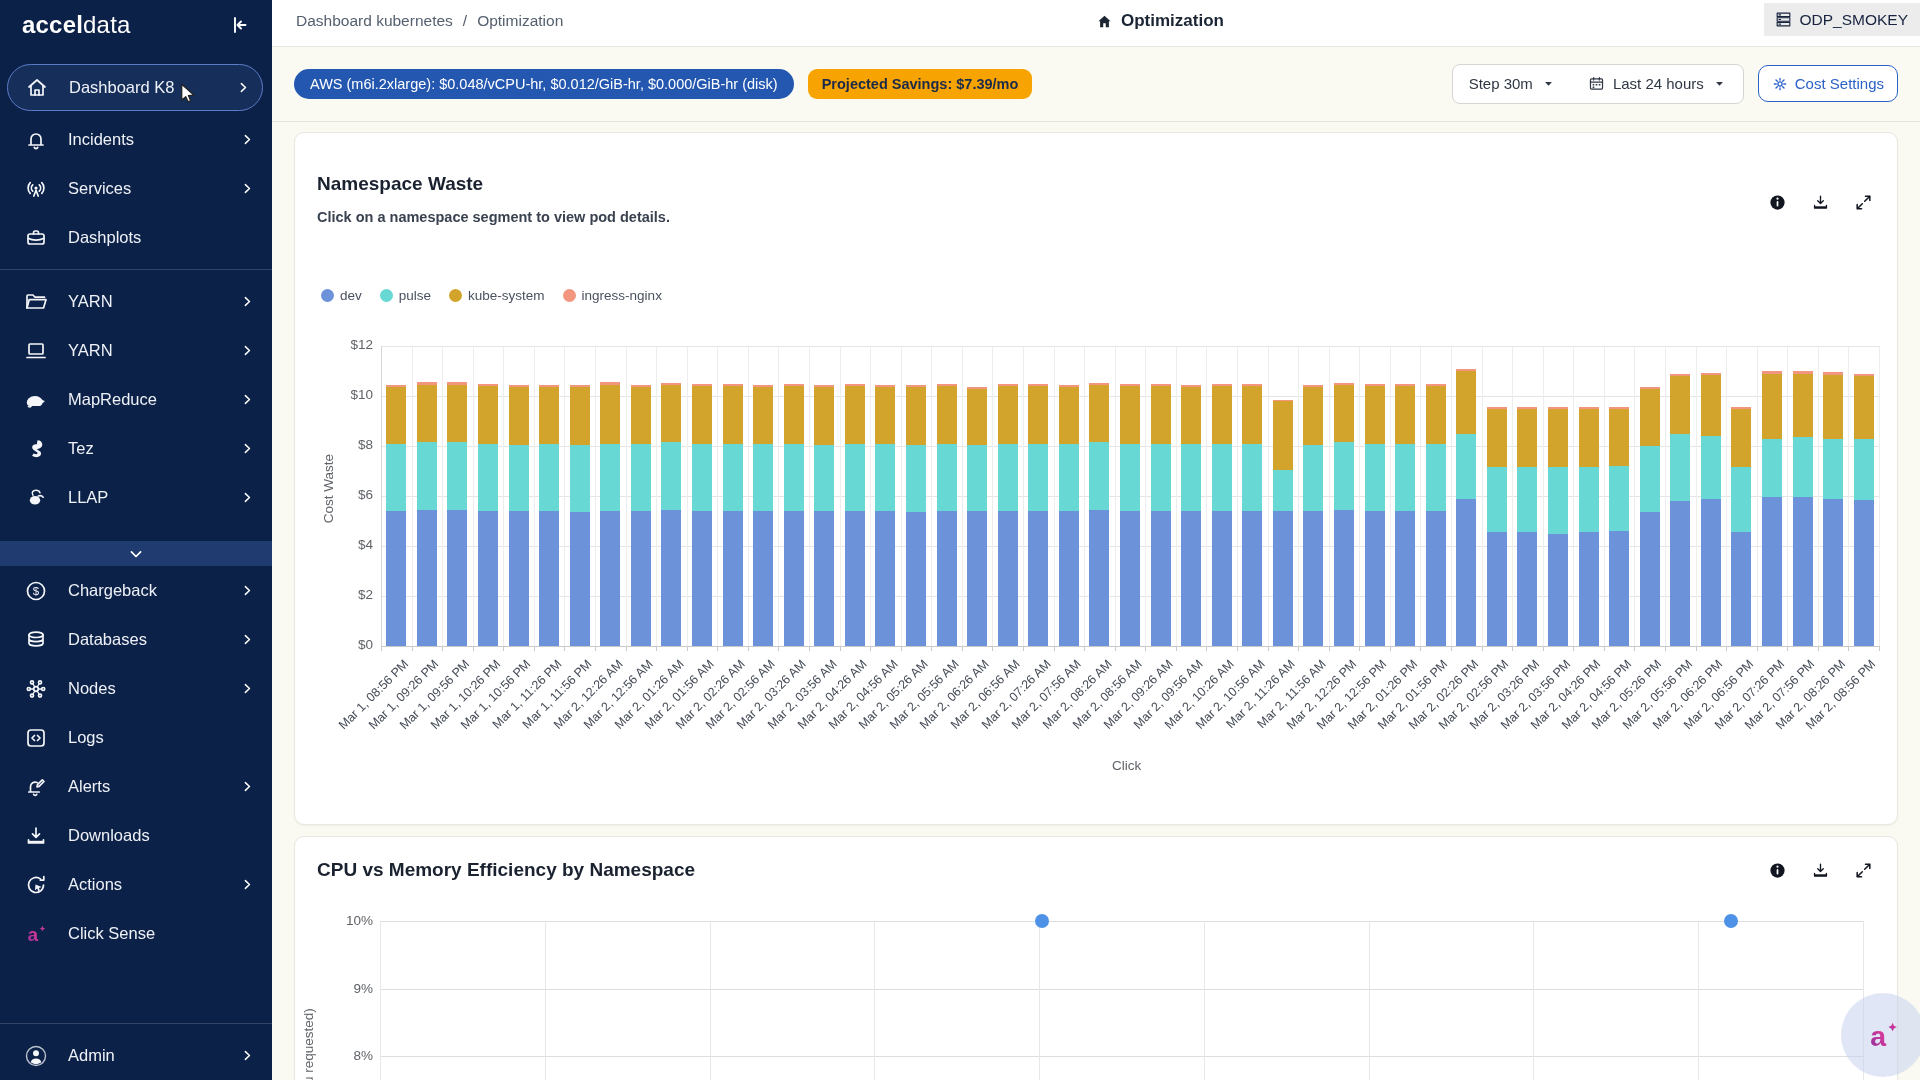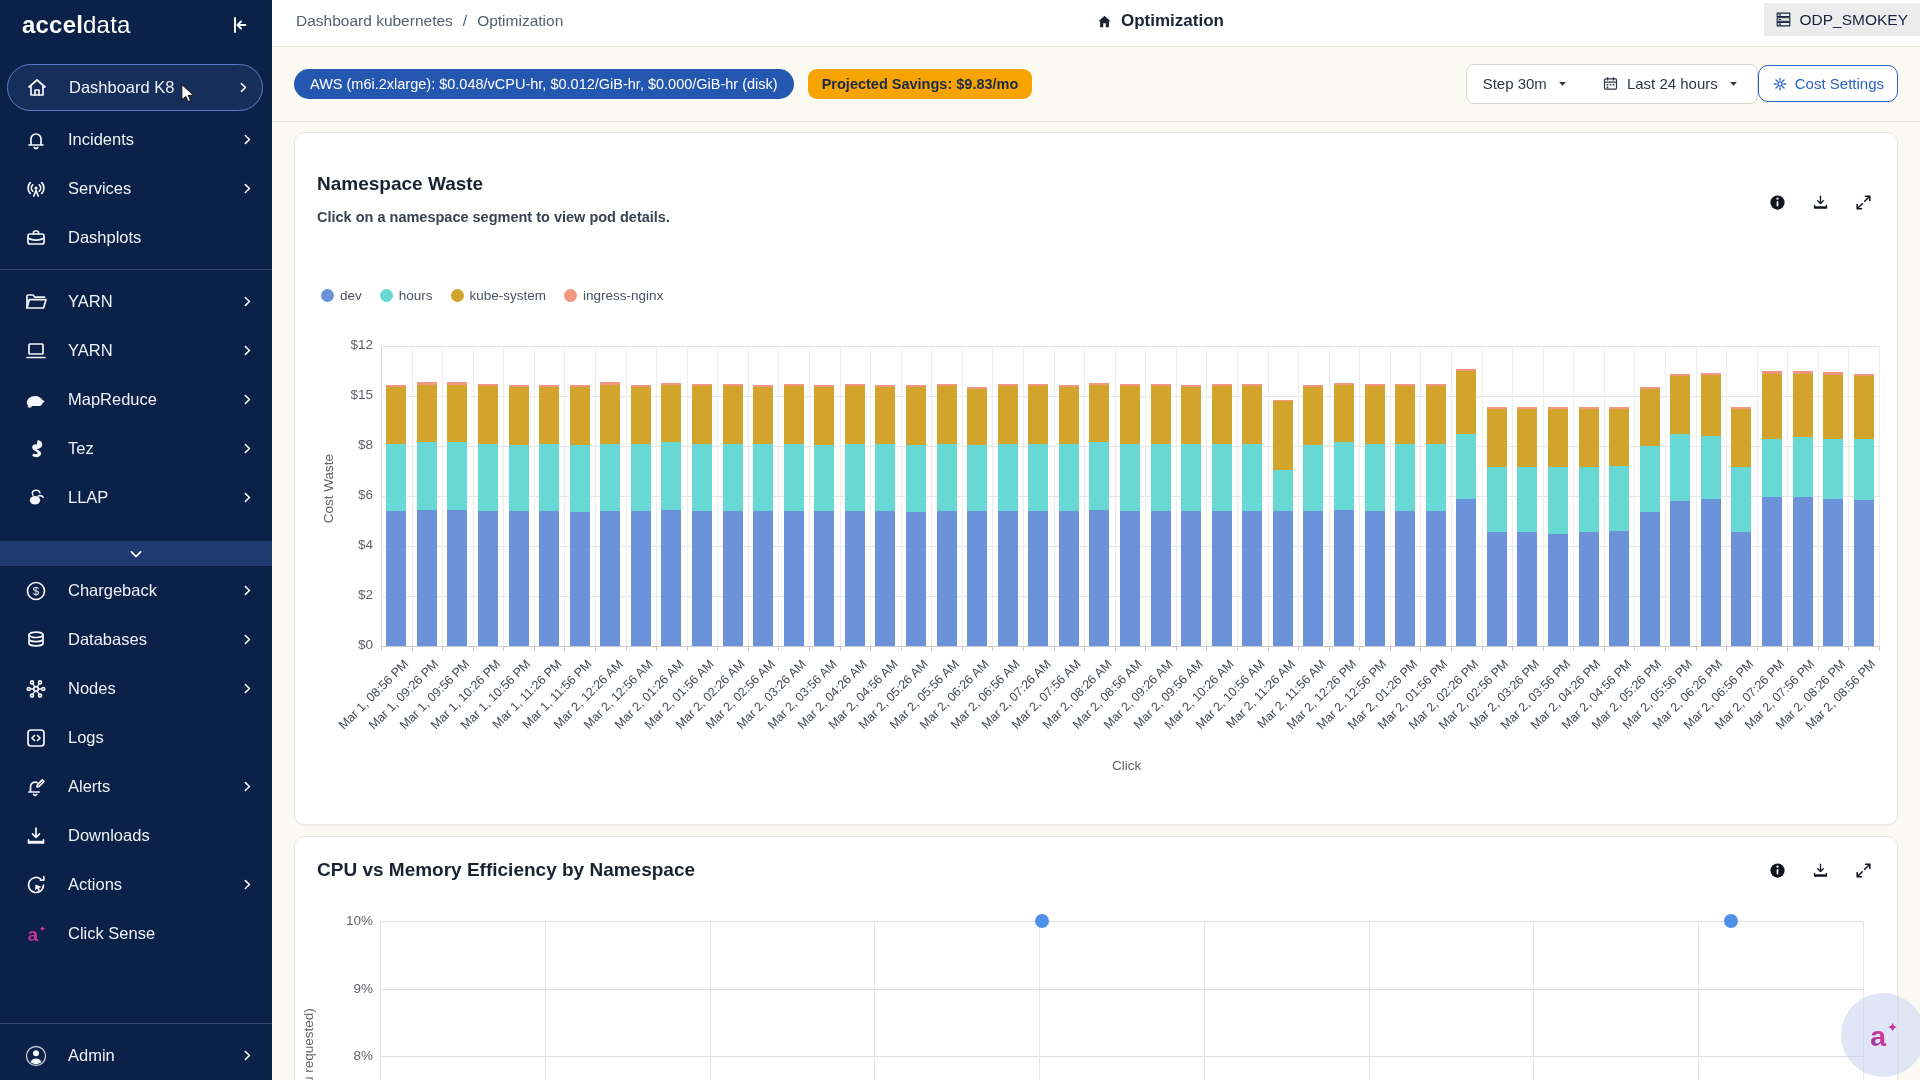--- a/index.html
+++ b/index.html
@@ -40,21 +40,21 @@
   .cluster-chip{position:absolute;right:0;top:3px;height:33px;display:flex;align-items:center;gap:6px;
                 background:#ececec;padding:0 12px 0 10px;font-size:15.5px;color:#17233f;cursor:pointer;}
   .cluster-chip .icon{width:19px;height:19px;color:#17233f;}
 
   
   .toolbar{position:absolute;left:272px;top:46px;right:0;height:76px;border-bottom:1px solid #e4e4dc;
            display:flex;align-items:center;padding:0 22px;gap:14px;box-sizing:border-box;}
   .pill-aws{background:#2457b0;color:#fff;font-size:14.5px;padding:7px 16px;border-radius:16px;cursor:default;}
   .pill-sav{background:#f7a402;color:#1b2a4a;font-size:14.5px;font-weight:700;padding:7px 14px;
             border-radius:9px;cursor:default;}
-  .toolbar-right{margin-left:auto;display:flex;align-items:center;gap:0;}
+  .toolbar-right{margin-left:auto;display:flex;align-items:center;gap:14px;}
   .range-group{display:flex;align-items:center;border:1px solid #d6d6d1;border-radius:8px;background:#fff;height:38px;}
   .range-item{display:flex;align-items:center;gap:8px;padding:0 16px;font-size:15px;color:#2f3744;
               cursor:pointer;height:100%;}
   .range-item .icon{width:15px;height:15px;color:#2f3744;}
   .range-item .icon.cal{width:17px;height:17px;}
   .cost-btn{display:flex;align-items:center;gap:7px;border:1.5px solid #2a62c6;color:#2a62c6;border-radius:10px;
             height:37px;padding:0 13px;font-size:15px;background:#fff;cursor:pointer;}
   .cost-btn .icon{width:16px;height:16px;color:#2a62c6;}
 
   
@@ -399,21 +399,21 @@
             <rect x="4" y="15.6" width="16" height="4.4" stroke-width="1.4"></rect>
             <path d="M6.3 6.2h2M6.3 12h2M6.3 17.8h2" stroke-width="1.4"></path>
           </svg>
         </span>
       <span>ODP_SMOKEY</span>
     </div>
   </div>
 
   <div class="toolbar">
     <div class="pill-aws">AWS (m6i.2xlarge): $0.048/vCPU-hr, $0.012/GiB-hr, $0.000/GiB-hr (disk)</div>
-    <div class="pill-sav">Projected Savings: $9.83/mo</div>
+    <div class="pill-sav">Projected Savings: $7.39/mo</div>
     <div class="toolbar-right">
       <div class="range-group">
         <div class="range-item">
           <span>Step 30m</span>
           <span class="icon" id="caret1-slot">
               <svg viewBox="0 0 24 24" fill="none" stroke="currentColor" stroke-width="1.7" stroke-linecap="round" stroke-linejoin="round">
                 <path d="M6.5 9.5 12 15.5 17.5 9.5Z" fill="currentColor" stroke="none"></path>
               </svg>
             </span>
         </div>
@@ -469,21 +469,21 @@
         </span>
       </div>
     <div class="subtitle">Click on a namespace segment to view pod details.</div>
     <div class="legend" id="legend1">
         <div class="lg-item">
           <span class="lg-dot" style="background: rgb(108, 146, 218);"></span>
           <span>dev</span>
         </div>
         <div class="lg-item">
           <span class="lg-dot" style="background: rgb(104, 216, 212);"></span>
-          <span>hours</span>
+          <span>pulse</span>
         </div>
         <div class="lg-item">
           <span class="lg-dot" style="background: rgb(211, 164, 43);"></span>
           <span>kube-system</span>
         </div>
         <div class="lg-item">
           <span class="lg-dot" style="background: rgb(242, 150, 127);"></span>
           <span>ingress-nginx</span>
         </div>
       </div>
@@ -491,21 +491,21 @@
   <div class="ytick" style="left: 2px; top: 504px;">$0</div>
       <div class="hgrid" style="left: 86px; top: 463px; width: 1498px;"></div>
       <div class="ytick" style="left: 2px; top: 454px;">$2</div>
       <div class="hgrid" style="left: 86px; top: 413px; width: 1498px;"></div>
       <div class="ytick" style="left: 2px; top: 404px;">$4</div>
       <div class="hgrid" style="left: 86px; top: 363px; width: 1498px;"></div>
       <div class="ytick" style="left: 2px; top: 354px;">$6</div>
       <div class="hgrid" style="left: 86px; top: 313px; width: 1498px;"></div>
       <div class="ytick" style="left: 2px; top: 304px;">$8</div>
       <div class="hgrid" style="left: 86px; top: 263px; width: 1498px;"></div>
-      <div class="ytick" style="left: 2px; top: 254px;">$15</div>
+      <div class="ytick" style="left: 2px; top: 254px;">$10</div>
       <div class="hgrid" style="left: 86px; top: 213px; width: 1498px;"></div>
       <div class="ytick" style="left: 2px; top: 204px;">$12</div>
       <div class="axis-y" style="left: 86px; top: 213px; height: 300px;"></div>
       <div class="tickmark" style="left: 86px; top: 513px;"></div>
       <div class="vgrid" style="left: 116.571px; top: 213px; height: 300px;"></div>
       <div class="tickmark" style="left: 116.571px; top: 513px;"></div>
       <div class="vgrid" style="left: 147.143px; top: 213px; height: 300px;"></div>
       <div class="tickmark" style="left: 147.143px; top: 513px;"></div>
       <div class="vgrid" style="left: 177.714px; top: 213px; height: 300px;"></div>
       <div class="tickmark" style="left: 177.714px; top: 513px;"></div>

